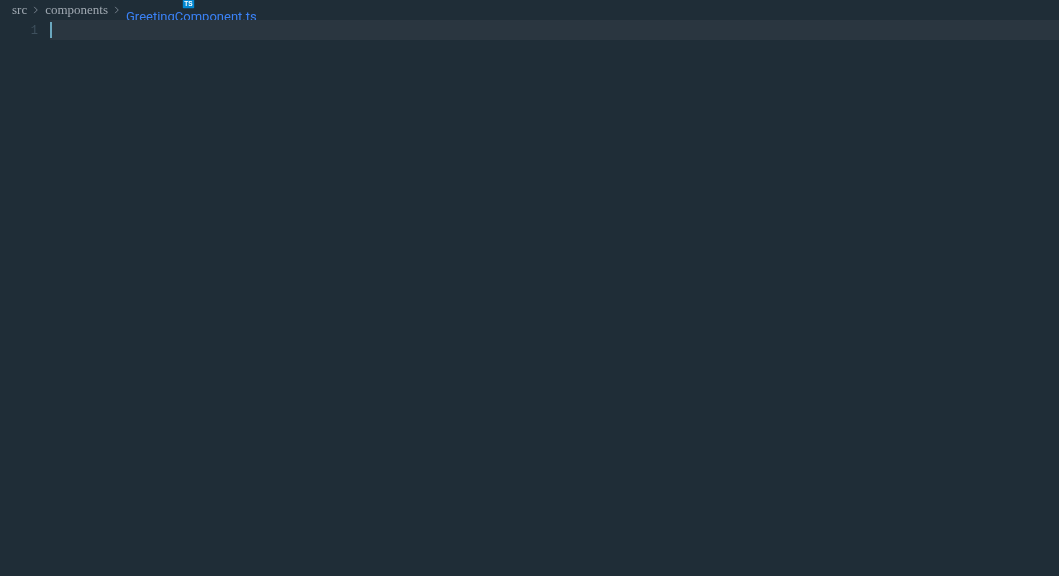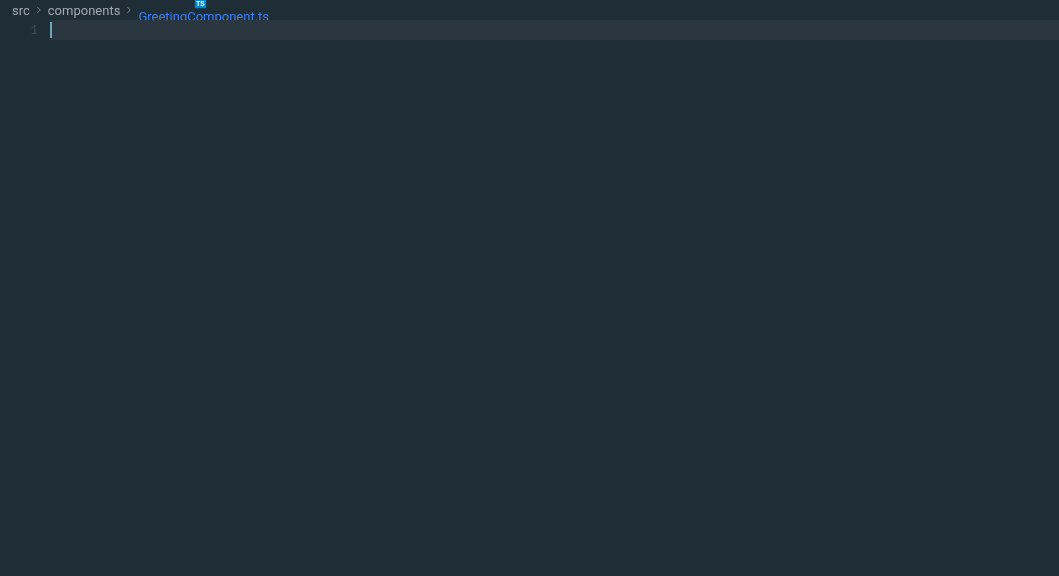--- a/index.html
+++ b/index.html
@@ -18,20 +18,21 @@
     .breadcrumb-bar {
       display: flex;
       align-items: center;
       height: 20px;
       padding-left: 12px;
       color: #a0a9b2;
     }
     .breadcrumb-item {
       cursor: pointer;
       color: #a0a9b2;
+      font-family: Liberation Serif, serif;
     }
     .breadcrumb-chevron {
       margin: 0 4px;
       display: flex;
       align-items: center;
     }
     .breadcrumb-chevron svg {
       width: 10px;
       height: 10px;
     }

